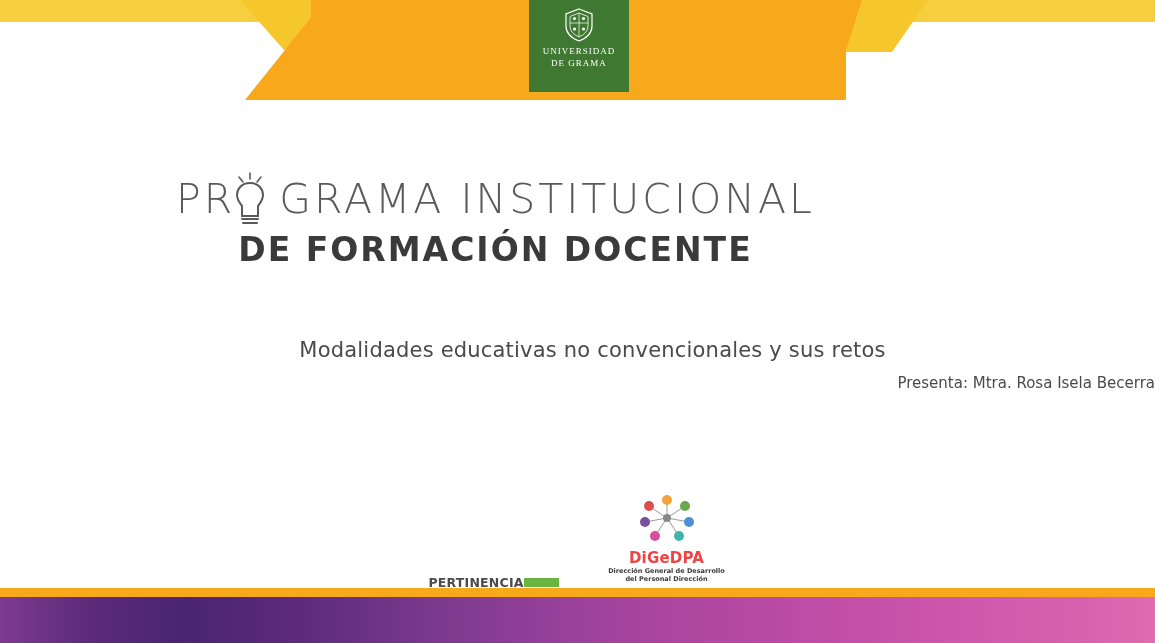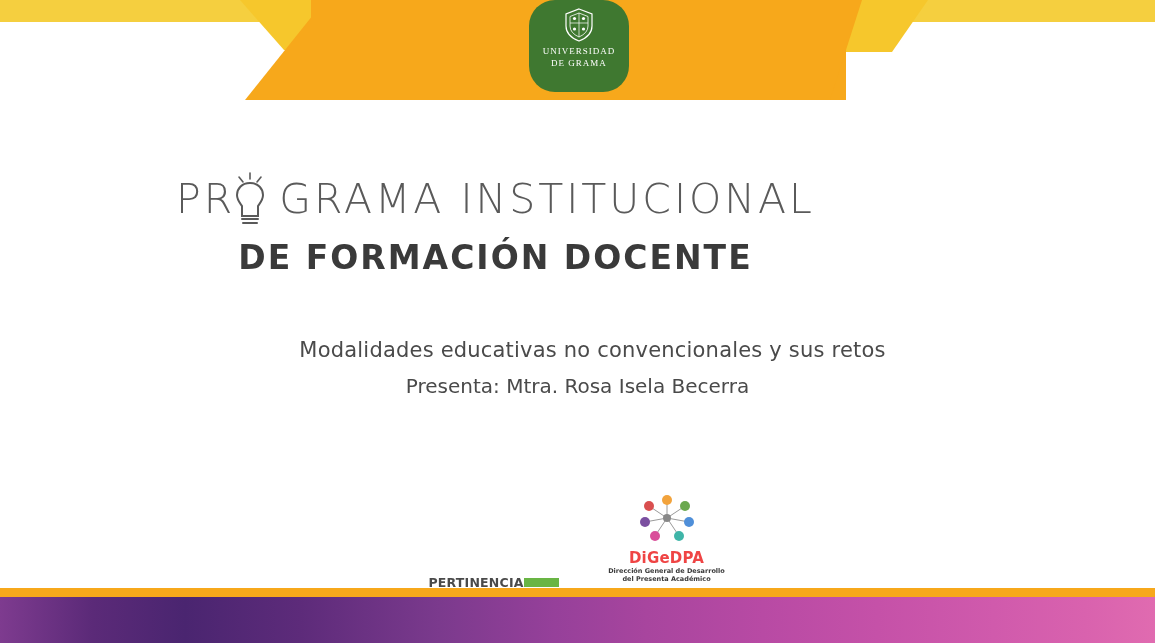--- a/index.html
+++ b/index.html
@@ -97,21 +97,20 @@
     left: 529px;
     width: 100px;
     height: 92px;
     background: #3f7830;
     display: flex;
     flex-direction: column;
     align-items: center;
     justify-content: flex-start;
     padding-top: 8px;
     box-sizing: border-box;
-    border-radius: 26px;
   }
   .shield-emblem {
     width: 30px;
     height: 34px;
   }
   .shield-text {
     color: #ffffff;
     font-family: "Liberation Serif", serif;
     font-size: 9px;
     letter-spacing: 1px;
@@ -143,21 +142,20 @@
     line-height: 62px;
   }
   .bulb-holder {
     position: absolute;
     left: 56px;
     top: 4px;
     width: 36px;
     height: 56px;
   }
   .title-line2 {
-    margin-top: 8px;
     font-family: "DejaVu Sans", sans-serif;
     font-size: 33px;
     font-weight: bold;
     letter-spacing: 2px;
     color: #3a3a3a;
   }
 
   
   .subtitle {
     position: absolute;
@@ -169,23 +167,23 @@
     font-size: 21px;
     color: #4a4a4a;
     letter-spacing: 0.2px;
     padding-left: 15px;
   }
   .presenter {
     position: absolute;
     top: 374px;
     left: 0;
     width: 1155px;
-    text-align: center;
-    font-family: "DejaVu Sans", sans-serif;
-    font-size: 20px;
+    text-align: right;
+    font-family: "DejaVu Sans", sans-serif;
+    font-size: 15px;
     color: #4a4a4a;
   }
 
   
   .logos {
     position: absolute;
     top: 492px;
     left: 0;
     width: 1155px;
     display: flex;
@@ -378,21 +376,21 @@
         <circle cx="18" cy="14" r="5" fill="#d94f4f"></circle>
         <circle cx="54" cy="14" r="5" fill="#6aa84f"></circle>
         <circle cx="14" cy="30" r="5" fill="#7b4fa0"></circle>
         <circle cx="58" cy="30" r="5" fill="#4f8fd9"></circle>
         <circle cx="24" cy="44" r="5" fill="#d94f9a"></circle>
         <circle cx="48" cy="44" r="5" fill="#3fb5a8"></circle>
         <circle cx="36" cy="26" r="4" fill="#888888"></circle>
       </svg>
       <div class="digedpa-name">DiGeDPA</div>
       <div class="digedpa-sub1">Dirección General de Desarrollo</div>
-      <div class="digedpa-sub2">del Presenta Académico</div>
+      <div class="digedpa-sub2">del Personal Dirección</div>
     </div>
 
   </div>
 
   <div class="bottom-banner">
     <div class="bb-orange"></div>
     <div class="bb-gradient"></div>
   </div>
 
 </div>

